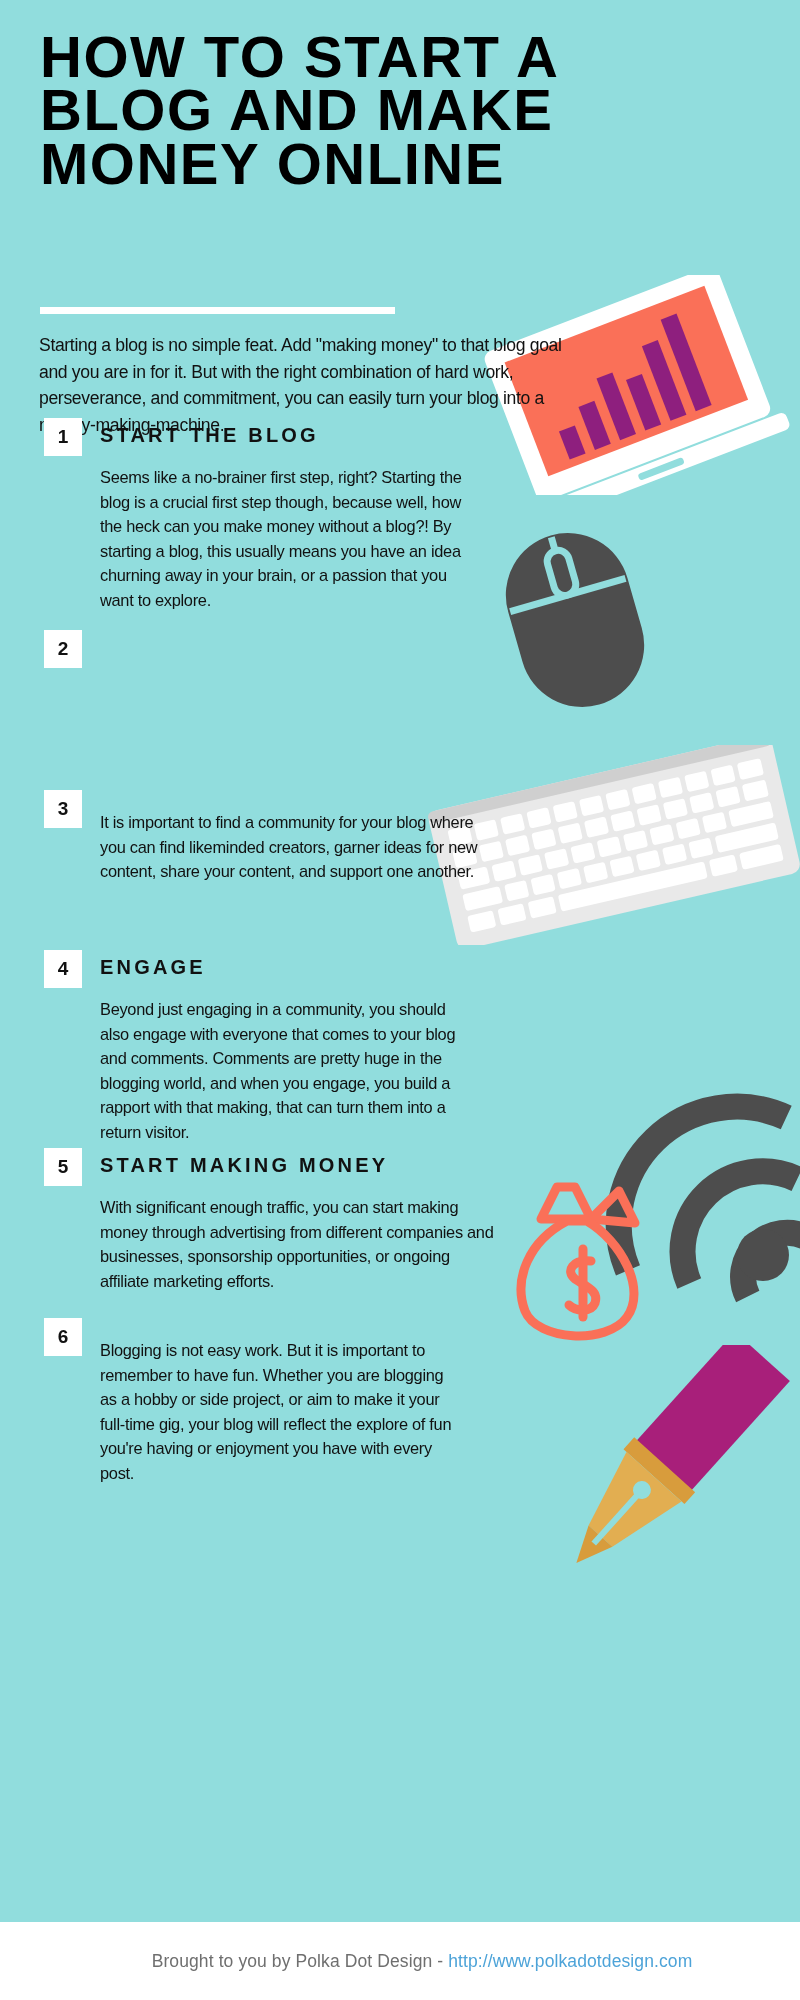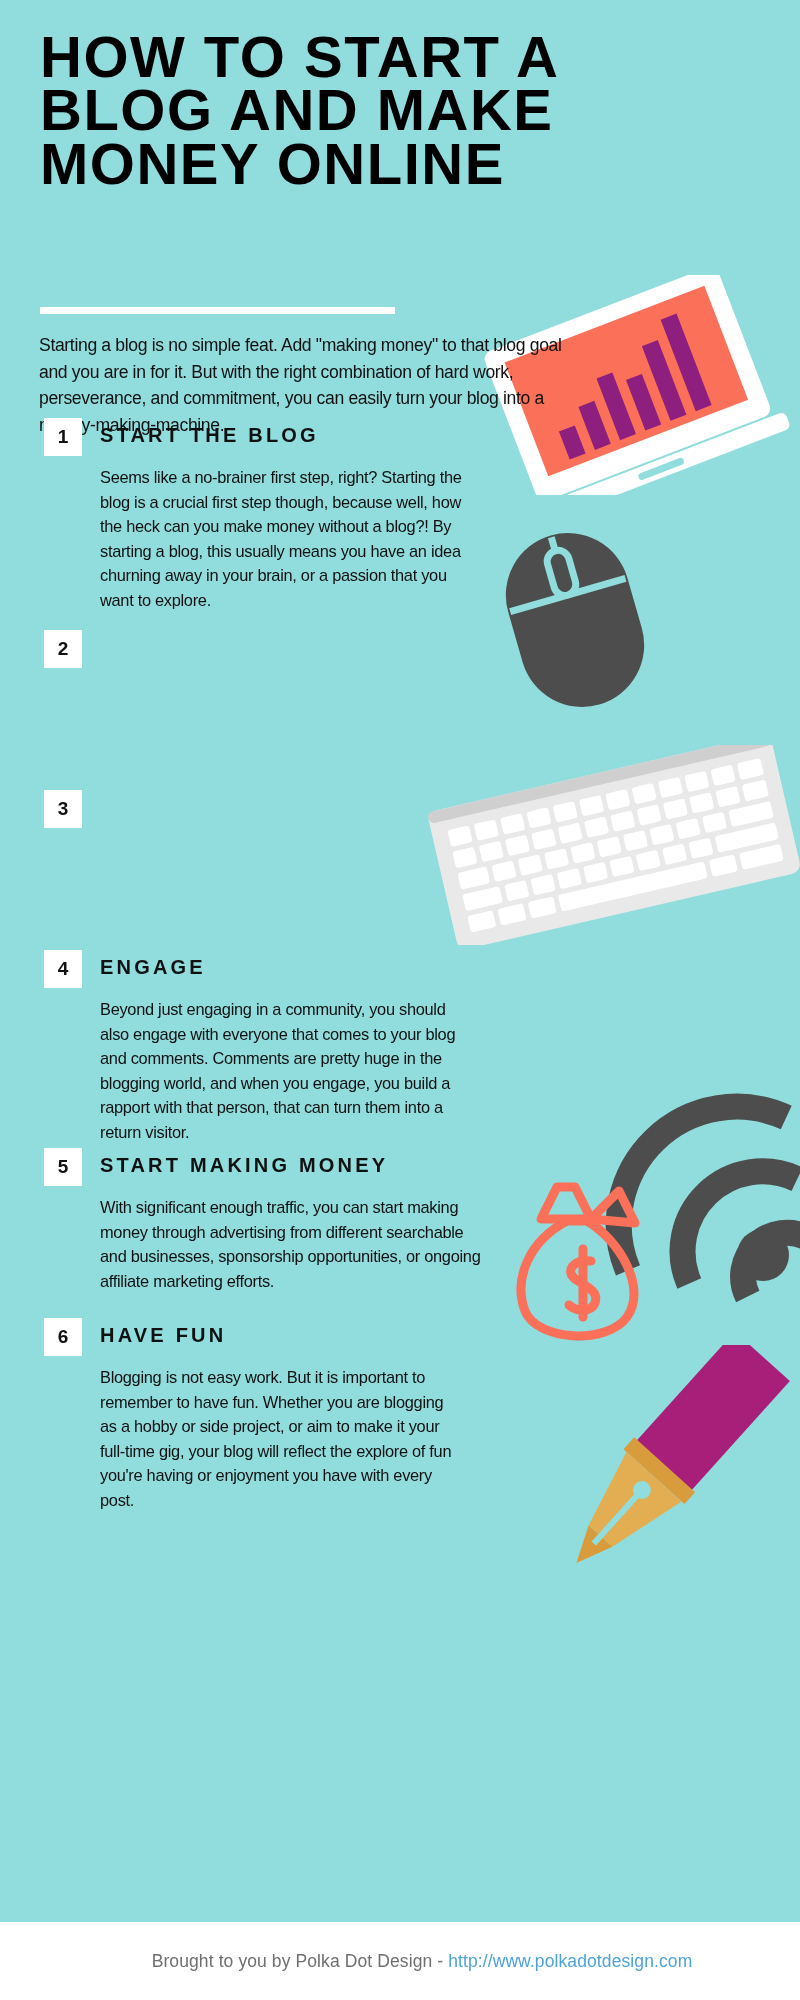--- a/index.html
+++ b/index.html
@@ -270,43 +270,43 @@
       </div>
     </div>
 
     <div class="step" style="top:630px; width:440px;">
       <div class="num-badge">2</div>
     </div>
 
     <div class="step" style="top:790px; width:440px;">
       <div class="num-badge">3</div>
       <div class="step-body">
+        <div class="step-text">It is important to find a community for your blog where you can find likeminded creators, garner ideas for new content, share your content, and support one another.</div>
       </div>
     </div>
 
     <div class="step" style="top:950px; width:420px;">
       <div class="num-badge">4</div>
       <div class="step-body">
         <div class="step-title">ENGAGE</div>
-        <div class="step-text">Beyond just engaging in a community, you should also engage with everyone that comes to your blog and comments. Comments are pretty huge in the blogging world, and when you engage, you build a rapport with that person, that can turn them into a return visitor.</div>
+        <div class="step-text">Beyond just engaging in a community, you should also engage with everyone that comes to your blog and comments. Comments are pretty huge in the blogging world, and when you engage, you build a rapport with that making, that can turn them into a return visitor.</div>
       </div>
     </div>
 
     <div class="step" style="top:1148px; width:450px;">
       <div class="num-badge">5</div>
       <div class="step-body">
         <div class="step-title">START MAKING MONEY</div>
-        <div class="step-text">With significant enough traffic, you can start making money through advertising from different searchable and businesses, sponsorship opportunities, or ongoing affiliate marketing efforts.</div>
+        <div class="step-text">With significant enough traffic, you can start making money through advertising from different companies and businesses, sponsorship opportunities, or ongoing affiliate marketing efforts.</div>
       </div>
     </div>
 
     <div class="step" style="top:1318px; width:420px;">
       <div class="num-badge">6</div>
       <div class="step-body">
-        <div class="step-title">HAVE FUN</div>
         <div class="step-text">Blogging is not easy work. But it is important to remember to have fun. Whether you are blogging as a hobby or side project, or aim to make it your full-time gig, your blog will reflect the explore of fun you're having or enjoyment you have with every post.</div>
       </div>
     </div>
 
   </div>
 
   <div class="footer">
     <div class="footer-text">
       <span>Brought to you by Polka Dot Design - </span><a class="footer-link" href="#">http://www.polkadotdesign.com</a>
     </div>

